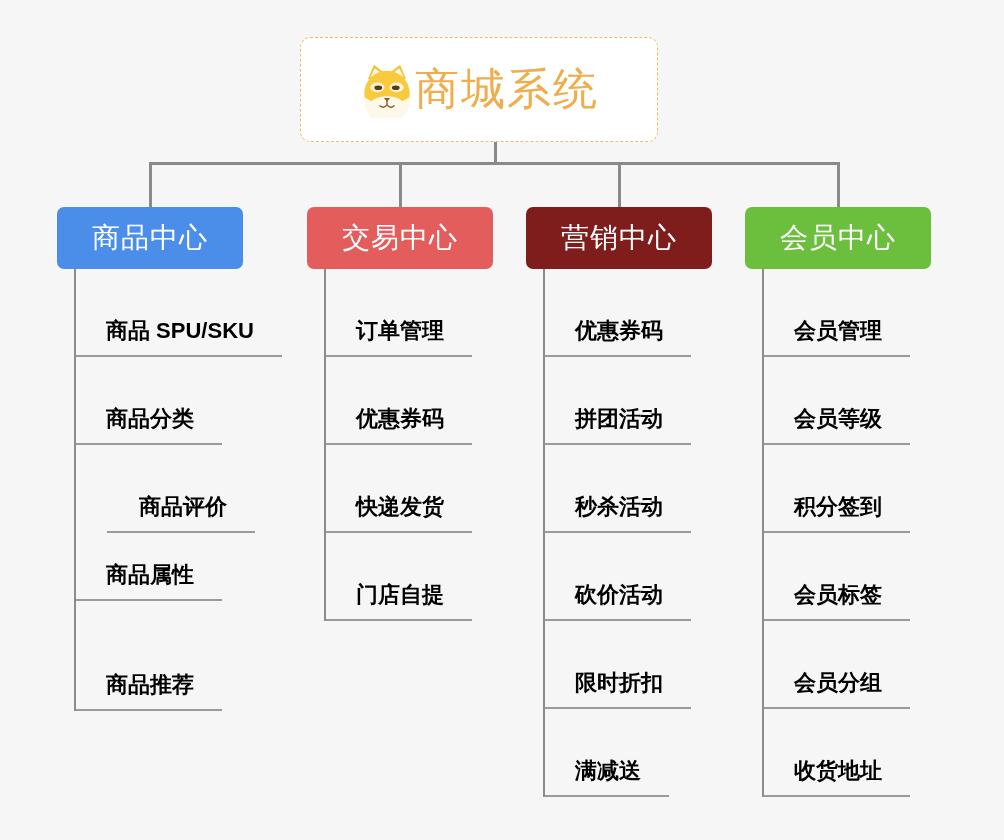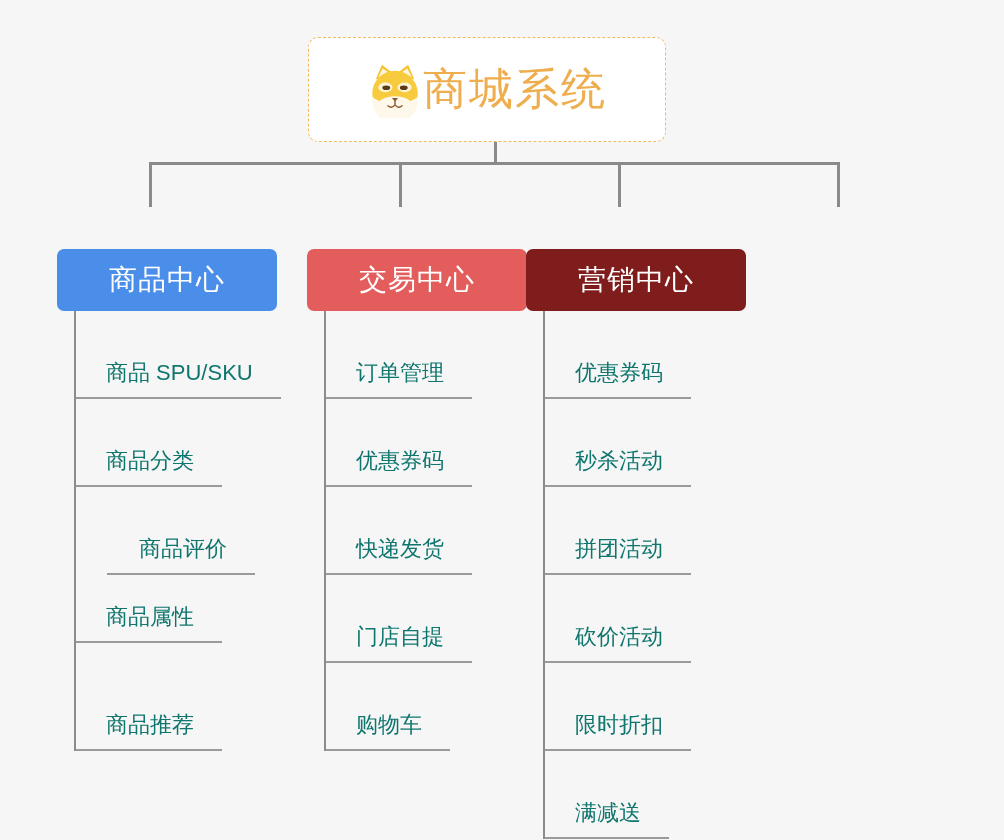--- a/index.html
+++ b/index.html
@@ -10,21 +10,21 @@
   #canvas {
     position: relative;
     width: 1004px;
     height: 840px;
     background: #f6f6f6;
     overflow: hidden;
   }
   
   .root-node {
     position: absolute;
-    left: 308px;
+    left: 300px;
     top: 37px;
     width: 358px;
     height: 105px;
     background: #ffffff;
     border: 1px dashed #f3b95f;
     border-radius: 10px;
     box-sizing: border-box;
     display: flex;
     align-items: center;
     justify-content: center;
@@ -45,32 +45,31 @@
   .connector {
     position: absolute;
     background: #8a8a8a;
   }
   
   .branch-column {
     position: absolute;
     top: 207px;
   }
   .branch-header {
-    width: 220px;
+    width: 186px;
     height: 62px;
     border-radius: 7px;
     color: #ffffff;
     font-size: 28px;
     letter-spacing: 1px;
     display: flex;
     align-items: center;
     justify-content: center;
     cursor: pointer;
     white-space: nowrap;
-    margin-top: 42px;
   }
   .branch-children {
     position: relative;
     margin-left: 17px;
   }
   .branch-trunk {
     position: absolute;
     left: 0;
     top: 0;
     bottom: 0;
@@ -79,23 +78,24 @@
   }
   .child-node {
     height: 88px;
     display: flex;
     align-items: flex-end;
     width: max-content;
     padding: 0 28px 9px 32px;
     border-bottom: 2px solid #9a9a9a;
     box-sizing: border-box;
     font-size: 22px;
-    color: #0f766e;
+    color: #000000;
     cursor: pointer;
     white-space: nowrap;
+    font-weight: bold;
   }
 </style>
 </head>
 <body>
 
 <div id="canvas">
 
   <div class="root-node">
     <span class="dog-icon">
       <svg viewBox="0 0 64 64" width="56" height="56" aria-hidden="true">
@@ -124,39 +124,50 @@
     <div class="connector" style="left: 617.5px; top: 162px; width: 3px; height: 45px; background: rgb(138, 138, 138);"></div>
     <div class="connector" style="left: 836.5px; top: 162px; width: 3px; height: 45px; background: rgb(138, 138, 138);"></div>
     <div class="branch-column" style="left: 57px;">
       <div class="branch-header" style="background: rgb(74, 142, 234);">商品中心</div>
       <div class="branch-children">
         <div class="branch-trunk"></div>
         <div class="child-node" style="height: 88px;">商品 SPU/SKU</div>
         <div class="child-node" style="height: 88px;">商品分类</div>
         <div class="child-node" style="height: 88px; margin-left: 33px;">商品评价</div>
         <div class="child-node" style="height: 68px;">商品属性</div>
-        <div class="child-node" style="height: 108px;">商品推荐</div>
+        <div class="child-node" style="height: 93px; margin-top: 17px;">商品推荐</div>
       </div>
     </div>
     <div class="branch-column" style="left: 307px;">
       <div class="branch-header" style="background: rgb(227, 93, 92);">交易中心</div>
       <div class="branch-children">
         <div class="branch-trunk"></div>
         <div class="child-node" style="height: 88px;">订单管理</div>
         <div class="child-node" style="height: 88px;">优惠券码</div>
         <div class="child-node" style="height: 88px; text-align: center;">快递发货</div>
         <div class="child-node" style="height: 88px;">门店自提</div>
-        <div class="child-node" style="height: 88px;">购物车</div>
       </div>
     </div>
     <div class="branch-column" style="left: 526px;">
       <div class="branch-header" style="background: #7f1d1d;">营销中心</div>
       <div class="branch-children">
         <div class="branch-trunk"></div>
         <div class="child-node" style="height: 88px;">优惠券码</div>
+        <div class="child-node" style="height: 88px;">拼团活动</div>
         <div class="child-node" style="height: 88px;">秒杀活动</div>
-        <div class="child-node" style="height: 88px;">拼团活动</div>
         <div class="child-node" style="height: 88px;">砍价活动</div>
         <div class="child-node" style="height: 88px;">限时折扣</div>
         <div class="child-node" style="height: 88px;">满减送</div>
       </div>
     </div>
+    <div class="branch-column" style="left: 745px;">
+      <div class="branch-header" style="background: rgb(108, 191, 61);">会员中心</div>
+      <div class="branch-children">
+        <div class="branch-trunk"></div>
+        <div class="child-node" style="height: 88px;">会员管理</div>
+        <div class="child-node" style="height: 88px;">会员等级</div>
+        <div class="child-node" style="height: 88px;">积分签到</div>
+        <div class="child-node" style="height: 88px;">会员标签</div>
+        <div class="child-node" style="height: 88px;">会员分组</div>
+        <div class="child-node" style="height: 88px;">收货地址</div>
+      </div>
+    </div>
   </div>
 
 </body></html>

